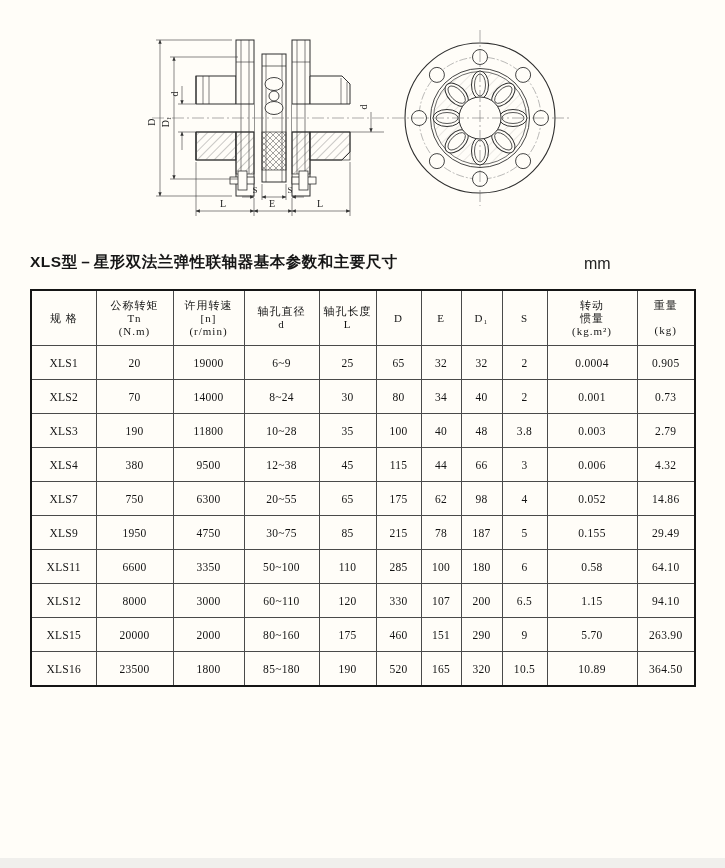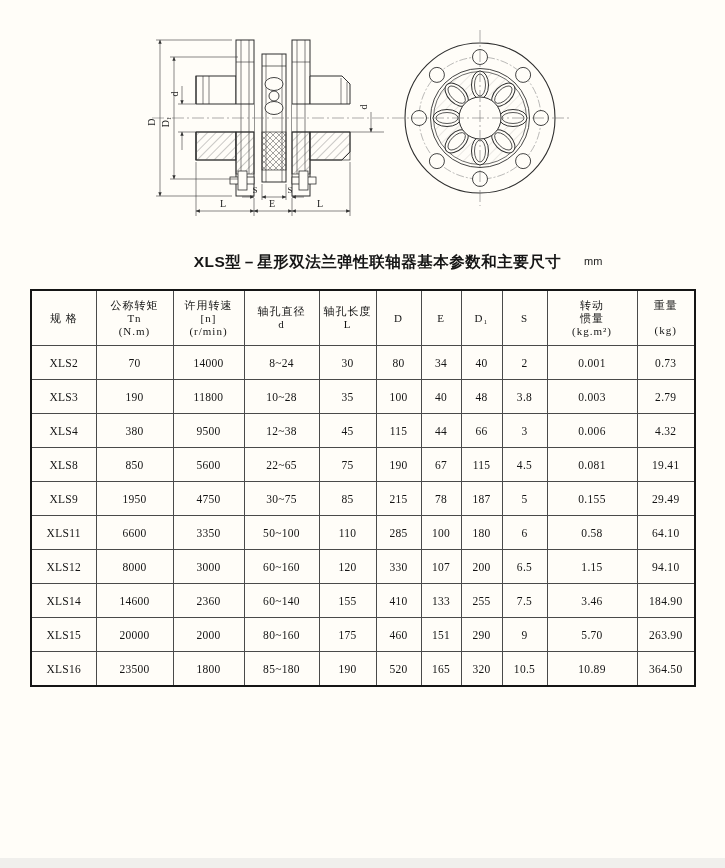--- a/index.html
+++ b/index.html
@@ -6,30 +6,30 @@
   body{
     width:725px;height:868px;
     background:#fffdf8;
     font-family:"Liberation Sans",sans-serif;
     position:relative;overflow:hidden;
     color:#141414;
   }
   .drawing{display:block;}
   .title-row{position:relative;height:26px;margin-top:4px;}
   .doc-title{
-    text-align:center;
+    text-align:left;
     padding-left:30px;
     font-weight:bold;
     font-size:15.5px;
     letter-spacing:0.5px;
     color:#161616;
   }
   .unit{
     position:absolute;left:584px;top:3px;
-    font-size:11px;color:#222;font-weight:400;
+    font-size:16px;color:#222;font-weight:400;
   }
   table.spec{
     border-collapse:collapse;table-layout:fixed;
     width:664px;margin:11px 0 0 30px;
     border:2px solid #151515;
     background:#fffdf8;
   }
   table.spec th,table.spec td{
     border:1px solid #4a4a4a;
     font-family:"Liberation Serif","DejaVu Serif",serif;
@@ -283,20 +283,33 @@
         </th>
         <th>
           <div class="hl">重量</div>
           <div class="hl"></div>
           <div class="hl">(kg)</div>
         </th>
       </tr>
     </thead>
   <tbody>
       <tr>
+        <td>XLS1</td>
+        <td>20</td>
+        <td>19000</td>
+        <td>6~9</td>
+        <td>25</td>
+        <td>65</td>
+        <td>32</td>
+        <td>32</td>
+        <td>2</td>
+        <td>0.0004</td>
+        <td>0.905</td>
+      </tr>
+      <tr>
         <td>XLS2</td>
         <td>70</td>
         <td>14000</td>
         <td>8~24</td>
         <td>30</td>
         <td>80</td>
         <td>34</td>
         <td>40</td>
         <td>2</td>
         <td>0.001</td>
@@ -322,31 +335,31 @@
         <td>12~38</td>
         <td>45</td>
         <td>115</td>
         <td>44</td>
         <td>66</td>
         <td>3</td>
         <td>0.006</td>
         <td>4.32</td>
       </tr>
       <tr>
-        <td>XLS8</td>
-        <td>850</td>
-        <td>5600</td>
-        <td>22~65</td>
-        <td>75</td>
-        <td>190</td>
-        <td>67</td>
-        <td>115</td>
-        <td>4.5</td>
-        <td>0.081</td>
-        <td>19.41</td>
+        <td>XLS7</td>
+        <td>750</td>
+        <td>6300</td>
+        <td>20~55</td>
+        <td>65</td>
+        <td>175</td>
+        <td>62</td>
+        <td>98</td>
+        <td>4</td>
+        <td>0.052</td>
+        <td>14.86</td>
       </tr>
       <tr>
         <td>XLS9</td>
         <td>1950</td>
         <td>4750</td>
         <td>30~75</td>
         <td>85</td>
         <td>215</td>
         <td>78</td>
         <td>187</td>
@@ -364,41 +377,28 @@
         <td>100</td>
         <td>180</td>
         <td>6</td>
         <td>0.58</td>
         <td>64.10</td>
       </tr>
       <tr>
         <td>XLS12</td>
         <td>8000</td>
         <td>3000</td>
-        <td>60~160</td>
+        <td>60~110</td>
         <td>120</td>
         <td>330</td>
         <td>107</td>
         <td>200</td>
         <td>6.5</td>
         <td>1.15</td>
         <td>94.10</td>
-      </tr>
-      <tr>
-        <td>XLS14</td>
-        <td>14600</td>
-        <td>2360</td>
-        <td>60~140</td>
-        <td>155</td>
-        <td>410</td>
-        <td>133</td>
-        <td>255</td>
-        <td>7.5</td>
-        <td>3.46</td>
-        <td>184.90</td>
       </tr>
       <tr>
         <td>XLS15</td>
         <td>20000</td>
         <td>2000</td>
         <td>80~160</td>
         <td>175</td>
         <td>460</td>
         <td>151</td>
         <td>290</td>

